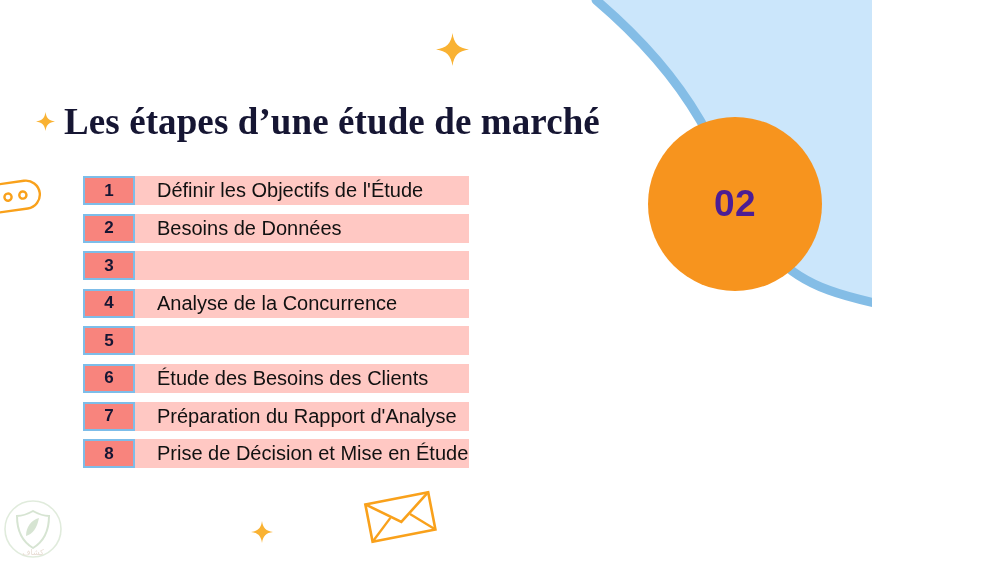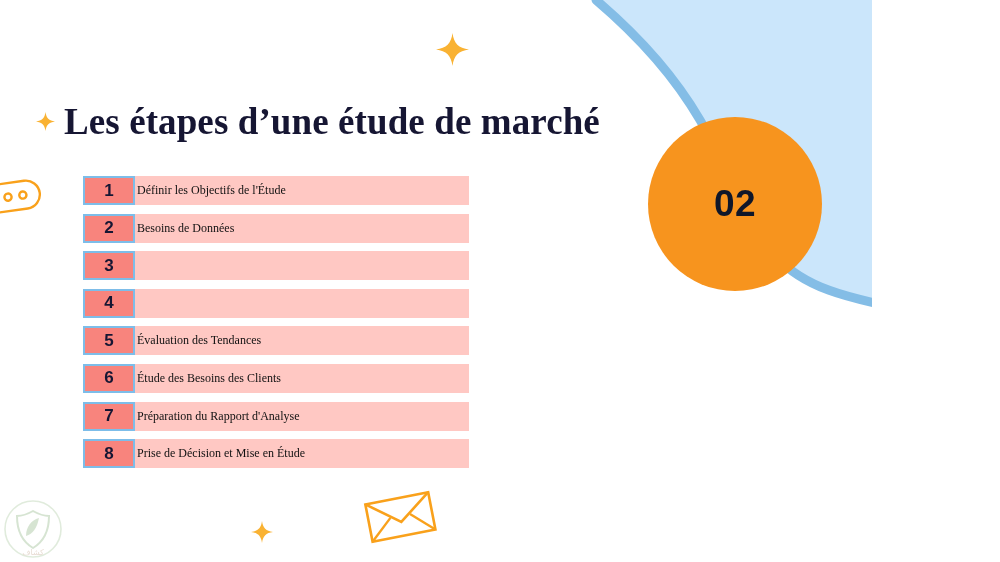--- a/index.html
+++ b/index.html
@@ -89,23 +89,23 @@
     font-weight: bold;
     font-size: 17px;
     color: #161633;
   }
   .step-label {
     position: relative;
     z-index: 2;
     flex: 1;
     display: flex;
     align-items: center;
-    padding-left: 2px;
-    font-family: Liberation Serif, serif;
-    font-size: 12px;
+    padding-left: 22px;
+    font-family: Liberation Sans, sans-serif;
+    font-size: 20px;
     color: #111111;
     white-space: nowrap;
   }
 
   
   .circle-badge {
     position: absolute;
     left: 648px;
     top: 117px;
     width: 174px;
@@ -113,21 +113,21 @@
     border-radius: 50%;
     background: #f7941e;
     display: flex;
     align-items: center;
     justify-content: center;
   }
   .circle-badge-label {
     font-family: "Liberation Sans", sans-serif;
     font-weight: bold;
     font-size: 37px;
-    color: #0f172a;
+    color: #4c1d95;
     letter-spacing: 0.5px;
   }
 
   
   .deco { position: absolute; }
   .watermark {
     position: absolute;
     left: 2px;
     top: 498px;
     width: 62px;
@@ -179,26 +179,26 @@
     </div>
 
     <div class="step-row">
       <div class="step-bar"></div>
       <div class="step-num">3</div>
     </div>
 
     <div class="step-row">
       <div class="step-bar"></div>
       <div class="step-num">4</div>
+      <div class="step-label">Analyse de la Concurrence</div>
     </div>
 
     <div class="step-row">
       <div class="step-bar"></div>
       <div class="step-num">5</div>
-      <div class="step-label">Évaluation des Tendances</div>
     </div>
 
     <div class="step-row">
       <div class="step-bar"></div>
       <div class="step-num">6</div>
       <div class="step-label">Étude des Besoins des Clients</div>
     </div>
 
     <div class="step-row">
       <div class="step-bar"></div>

